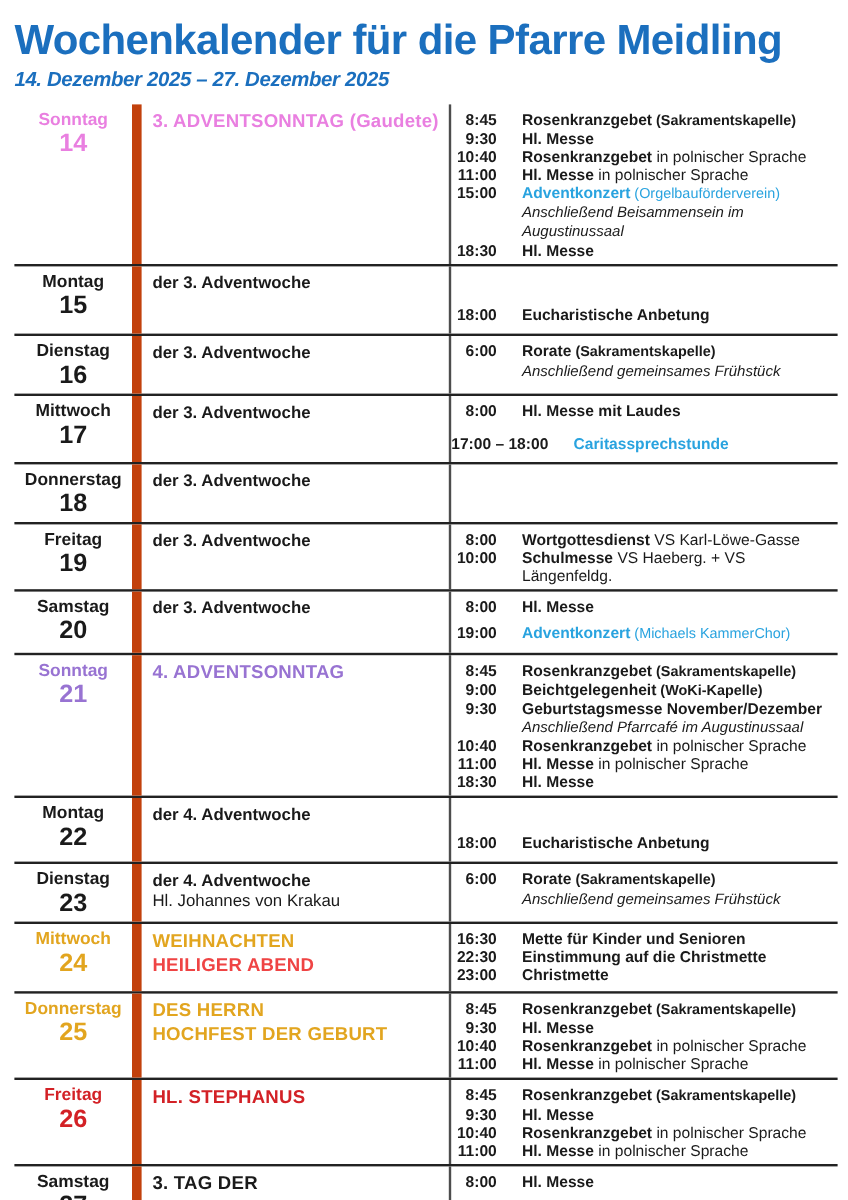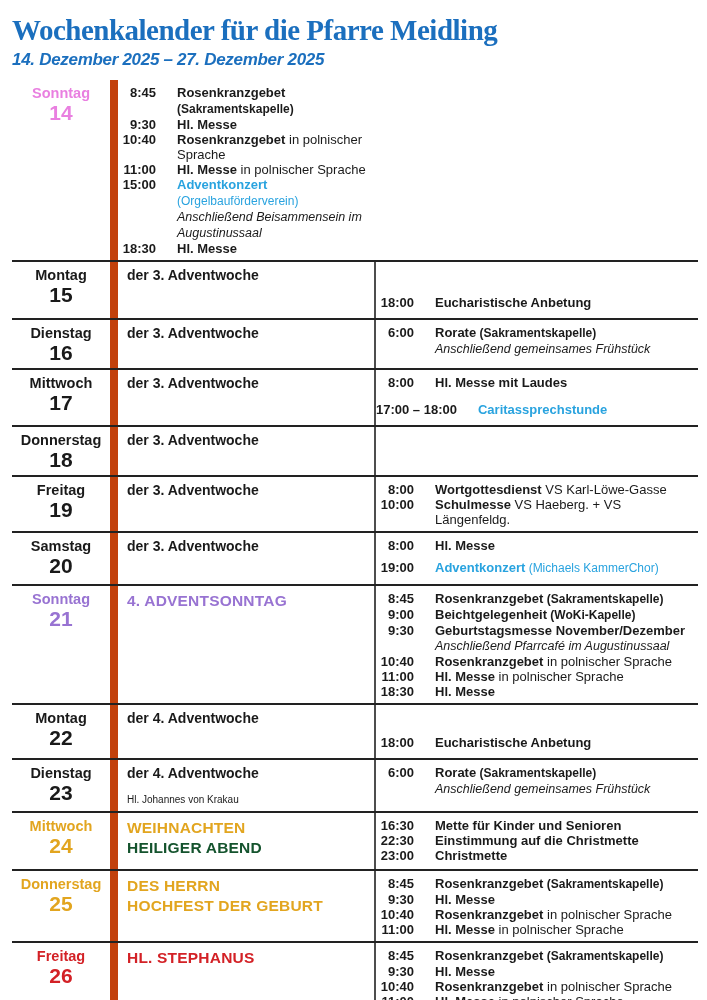--- a/index.html
+++ b/index.html
@@ -7,25 +7,24 @@
   body {
     width: 707px; height: 1000px;
     font-family: "Liberation Sans", sans-serif;
     color: #1a1a1a;
     overflow: hidden;
   }
   .page { padding: 15px 10px 0 12px; }
 
   .doc-title {
     color: var(--title, #1B6FBE);
-    font-size: 29px;
+    font-size: 35px;
     font-weight: bold;
     letter-spacing: -0.5px;
     line-height: 1.1;
-    font-family: Liberation Serif, serif;
   }
   .doc-subtitle {
     color: var(--title, #1B6FBE);
     font-size: 17px;
     font-weight: bold;
     font-style: italic;
     margin: 3px 0 10px 0;
     letter-spacing: -0.3px;
   }
 
@@ -44,21 +43,21 @@
   }
   .day-name { font-weight: bold; font-size: 14.5px; display: block; }
   .day-num  { font-weight: bold; font-size: 21px; line-height: 1.15; }
 
   .desc-cell {
     border-right: 2px solid #4d4d4d;
     padding: 5px 8px 4px 9px;
   }
   .desc-week  { font-weight: bold; font-size: 14px; color: #1a1a1a; line-height: 1.25; }
   .desc-feast { font-weight: bold; font-size: 15.5px; line-height: 1.3; letter-spacing: 0.2px; }
-  .desc-sub   { font-size: 10px; color: #1a1a1a; line-height: 1.25; margin-top: 12px; }
+  .desc-sub   { font-size: 14px; color: #1a1a1a; line-height: 1.25; }
 
   .events-cell {
     padding: 5px 4px 4px 0;
     display: flex;
     flex-direction: column;
   }
   
   .row:nth-child(2) .events-cell,
   .row:nth-child(9) .events-cell { justify-content: flex-end; padding-bottom: 8px; }
   
@@ -105,20 +104,23 @@
   <div>
     <div class="doc-title">Wochenkalender für die Pfarre Meidling</div>
     <div class="doc-subtitle">14. Dezember 2025 – 27. Dezember 2025</div>
   </div>
   <div class="cal">
       <div class="row">
         <div class="day-cell" style="color: rgb(233, 127, 224);">
           <span class="day-name">Sonntag</span>
           <div class="day-num">14</div>
         </div>
+        <div class="desc-cell">
+          <div class="desc-feast" style="color: rgb(233, 127, 224);">3. ADVENTSONNTAG (Gaudete)</div>
+        </div>
         <div class="events-cell">
           <div class="event">
             <span class="time">8:45</span>
             <span class="parts"><span class="b">Rosenkranzgebet</span><span class="sm"> (Sakramentskapelle)</span></span>
           </div>
           <div class="event">
             <span class="time">9:30</span>
             <span class="parts"><span class="b">Hl. Messe</span></span>
           </div>
           <div class="event">
@@ -318,21 +320,21 @@
           </div>
         </div>
       </div>
       <div class="row">
         <div class="day-cell" style="color: rgb(226, 165, 31);">
           <span class="day-name">Mittwoch</span>
           <div class="day-num">24</div>
         </div>
         <div class="desc-cell">
           <div class="desc-feast" style="color: rgb(226, 165, 31);">WEIHNACHTEN</div>
-          <div class="desc-feast" style="color: #14532d;">HEILIGER ABEND</div>
+          <div class="desc-feast" style="color: #ef4444;">HEILIGER ABEND</div>
         </div>
         <div class="events-cell">
           <div class="event">
             <span class="time">16:30</span>
             <span class="parts"><span class="b">Mette für Kinder und Senioren</span></span>
           </div>
           <div class="event">
             <span class="time">22:30</span>
             <span class="parts"><span class="b">Einstimmung auf die Christmette</span></span>
           </div>

